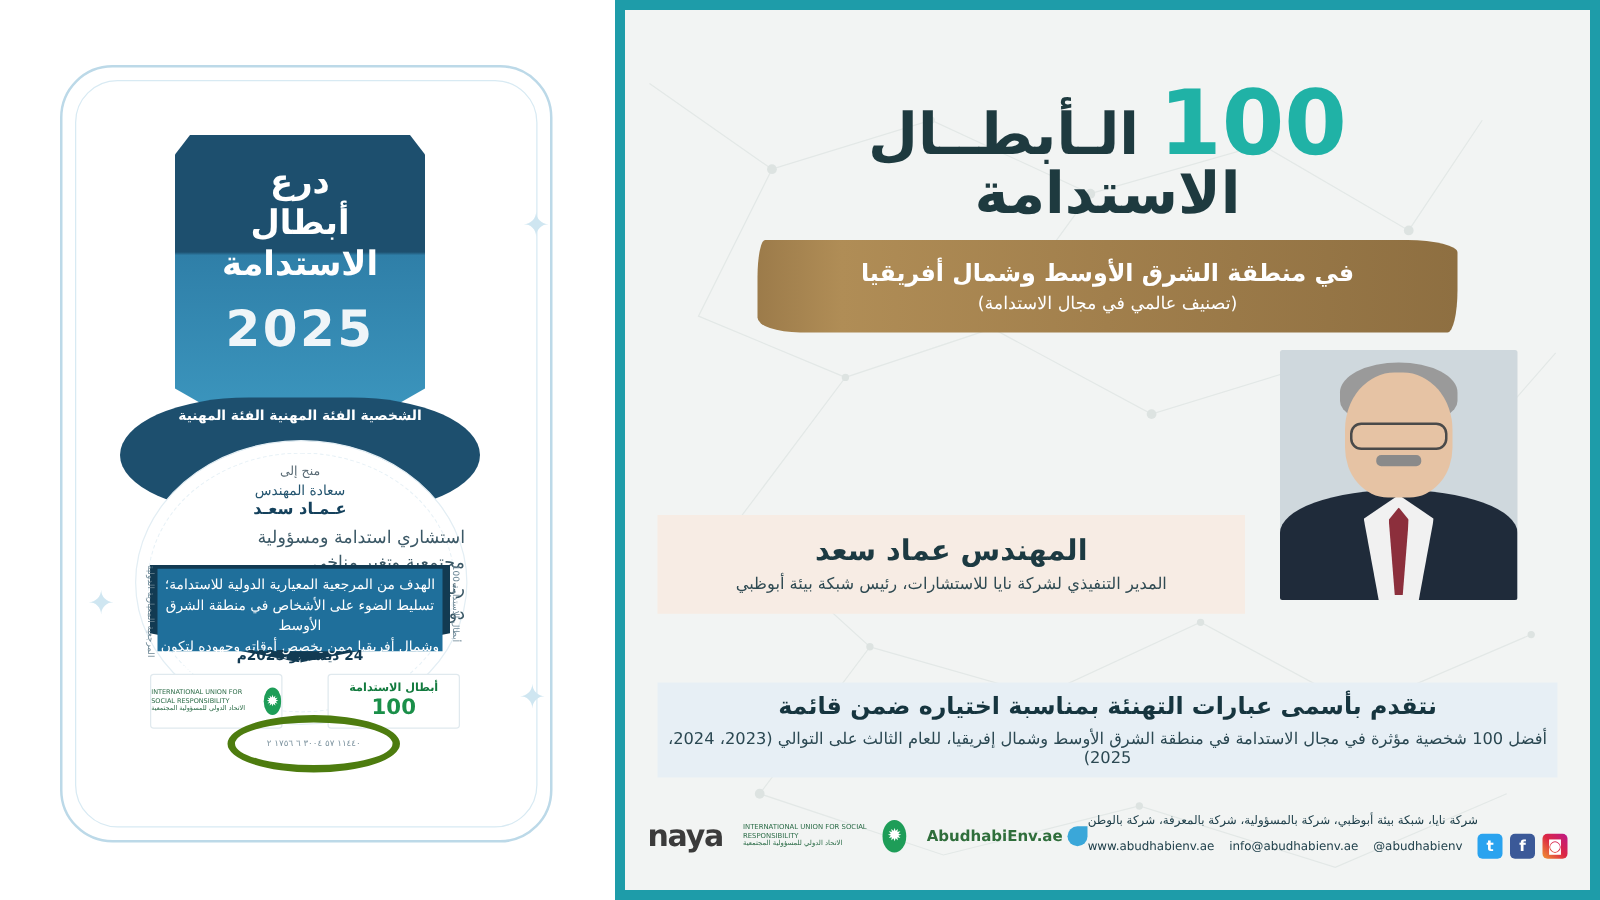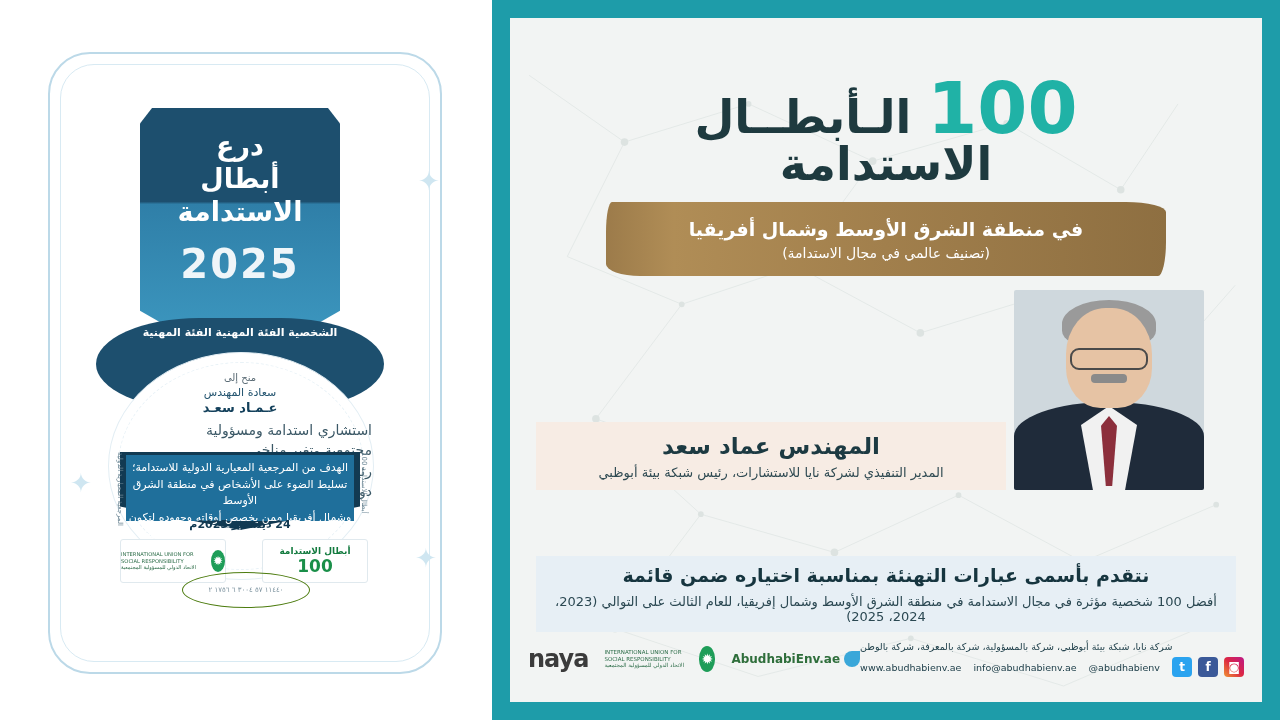--- a/index.html
+++ b/index.html
@@ -90,29 +90,29 @@
     width:104px;height:42px;background:#fff;border:1px solid #e0e9ee;border-radius:3px;
     display:flex;align-items:center;justify-content:center;overflow:hidden;
   }
   .ml-100{font-size:9px;font-weight:bold;color:#127a3e;text-align:center;line-height:1.1;}
   .ml-100 b{font-size:17px;color:#1a8f49;}
   .iusr-mini{display:flex;align-items:center;gap:3px;}
   .iusr-globe{width:22px;height:22px;border-radius:50%;background:#1e9d58;
     display:flex;align-items:center;justify-content:center;color:#fff;font-size:12px;}
   .iusr-txt{font-size:5.2px;color:#2a6b46;line-height:1.25;text-align:left;}
   .seal-ring{
-    position:absolute;left:182px;top:572px;width:126px;height:34px;border:1px solid #4d7c0f;
+    position:absolute;left:182px;top:572px;width:126px;height:34px;border:6px solid #4d7c0f;
     border-radius:50%;font-size:7px;color:#7d939f;text-align:center;line-height:34px;
   }
 
   
   .poster{
     position:absolute;left:492px;top:0;width:788px;height:720px;
     background:#1e9ca9;
-    padding:18px;box-sizing:border-box;
+    padding:8px;box-sizing:border-box;
   }
   .poster-inner{
     position:relative;width:100%;height:100%;background:#f2f4f3;overflow:hidden;
   }
   .net{position:absolute;inset:0;opacity:.5;}
   .hero{position:relative;padding-top:54px;text-align:center;}
   .hero-l1{
     font-size:46px;font-weight:bold;color:#1e3a3f;letter-spacing:1px;line-height:1;
   }
   .hero-100{
@@ -144,21 +144,21 @@
   .p-mous{position:absolute;left:50%;top:84px;transform:translateX(-50%);
     width:36px;height:9px;background:#8a8a8a;border-radius:4px;}
   .p-body{position:absolute;left:50%;top:112px;transform:translateX(-50%);
     width:190px;height:90px;background:#1f2b3a;border-radius:50% 50% 0 0/38% 38% 0 0;}
   .p-shirt{position:absolute;left:50%;top:116px;transform:translateX(-50%);
     width:56px;height:86px;background:#f1f1f1;clip-path:polygon(50% 0,100% 22%,78% 100%,22% 100%,0 22%);}
   .p-tie{position:absolute;left:50%;top:126px;transform:translateX(-50%);
     width:16px;height:70px;background:#8c2f3c;clip-path:polygon(50% 0,100% 14%,70% 100%,30% 100%,0 14%);}
 
   .name-band{
-    position:absolute;left:26px;top:404px;width:470px;height:68px;
+    position:absolute;left:26px;top:404px;width:470px;height:79px;
     background:#f7ece4;display:flex;flex-direction:column;align-items:center;justify-content:center;
   }
   .name-band .nm{font-size:23px;font-weight:bold;color:#1c3a42;}
   .name-band .rl{font-size:13px;color:#2f4a52;margin-top:6px;}
 
   .congrats{
     position:absolute;left:26px;right:26px;top:538px;height:76px;background:#e7eff5;
     display:flex;flex-direction:column;align-items:center;justify-content:center;text-align:center;
   }
   .congrats .c1{font-size:19px;font-weight:bold;color:#16353f;}

